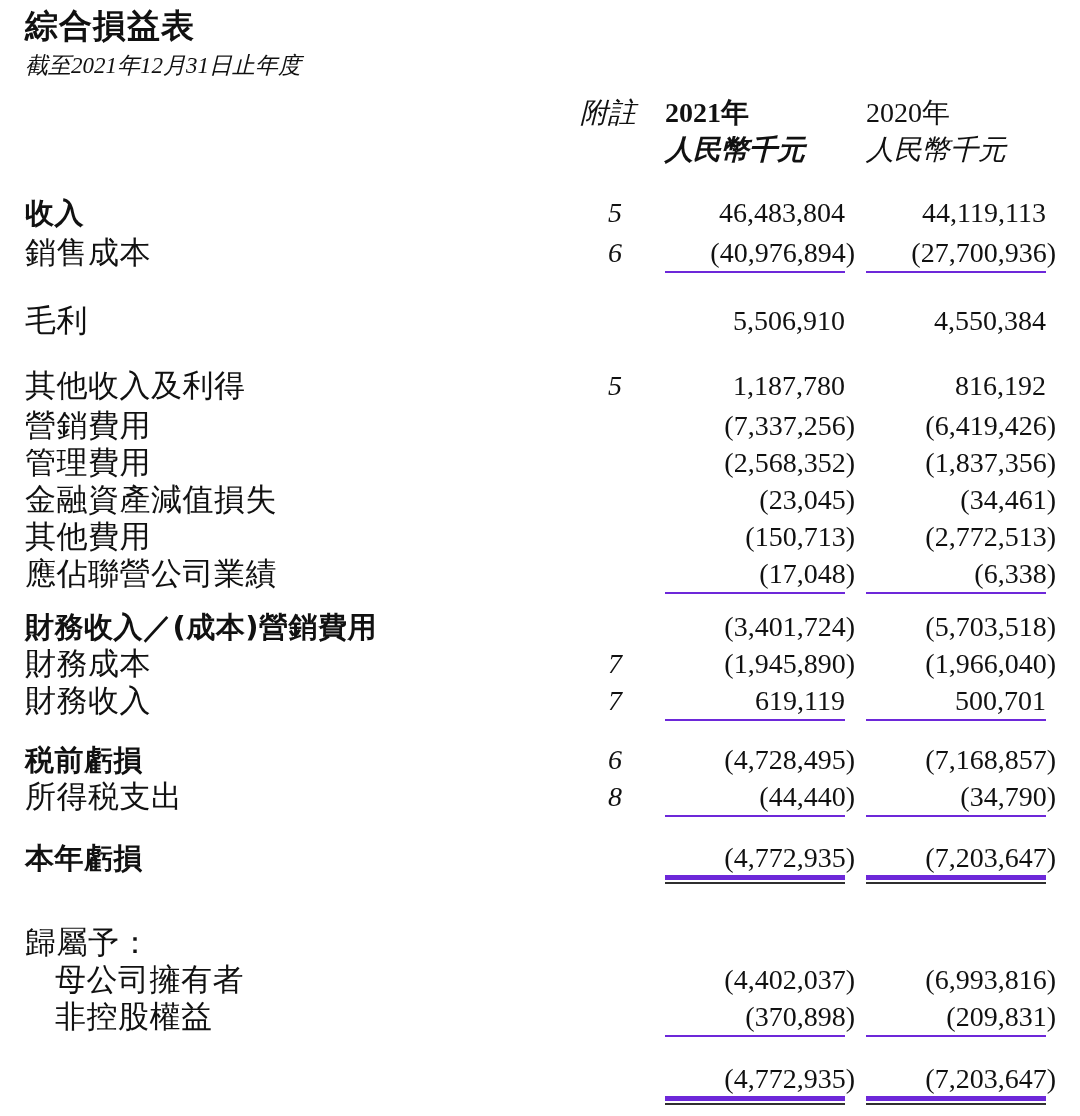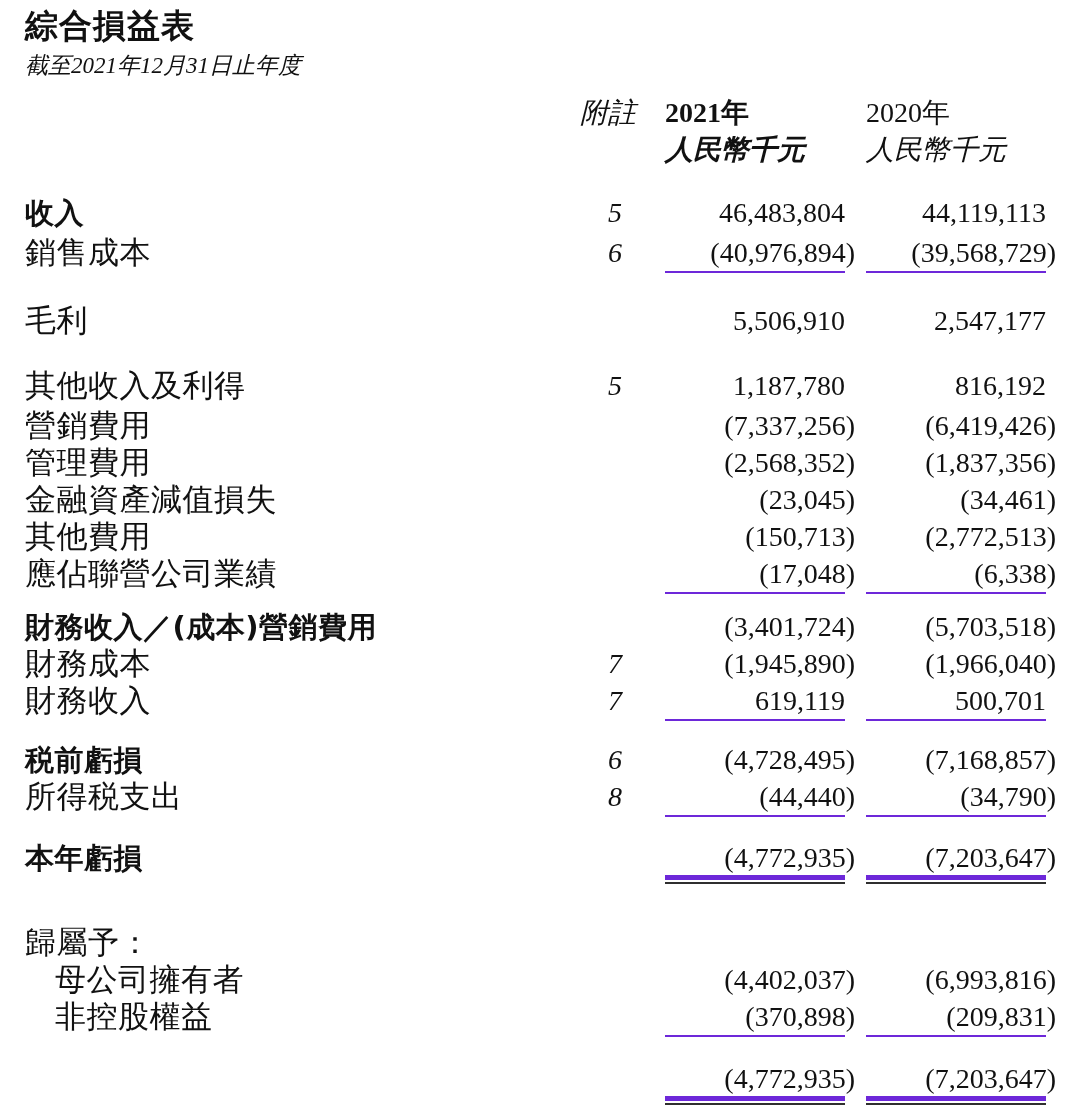--- a/index.html
+++ b/index.html
@@ -101,29 +101,29 @@
         <div class="cell amt y2021"><span class="val">46,483,804</span></div>
         <div class="cell gapc"></div>
         <div class="cell amt y2020"><span class="val">44,119,113</span></div>
       </div>
       <div class="row grid rule-single" style="margin-top: 3px;">
         <div class="cell label"><span class="val">銷售成本</span></div>
         <div class="cell note"><span class="val">6</span></div>
         <div class="cell gapc"></div>
         <div class="cell amt y2021"><span class="val pneg">(40,976,894)</span></div>
         <div class="cell gapc"></div>
-        <div class="cell amt y2020"><span class="val pneg">(39,568,729)</span></div>
+        <div class="cell amt y2020"><span class="val pneg">(27,700,936)</span></div>
       </div>
       <div class="row grid" style="margin-top: 31px;">
         <div class="cell label"><span class="val">毛利</span></div>
         <div class="cell note"></div>
         <div class="cell gapc"></div>
         <div class="cell amt y2021"><span class="val">5,506,910</span></div>
         <div class="cell gapc"></div>
-        <div class="cell amt y2020"><span class="val">2,547,177</span></div>
+        <div class="cell amt y2020"><span class="val">4,550,384</span></div>
       </div>
       <div class="row grid" style="margin-top: 28px;">
         <div class="cell label"><span class="val">其他收入及利得</span></div>
         <div class="cell note"><span class="val">5</span></div>
         <div class="cell gapc"></div>
         <div class="cell amt y2021"><span class="val">1,187,780</span></div>
         <div class="cell gapc"></div>
         <div class="cell amt y2020"><span class="val">816,192</span></div>
       </div>
       <div class="row grid" style="margin-top: 3px;">

